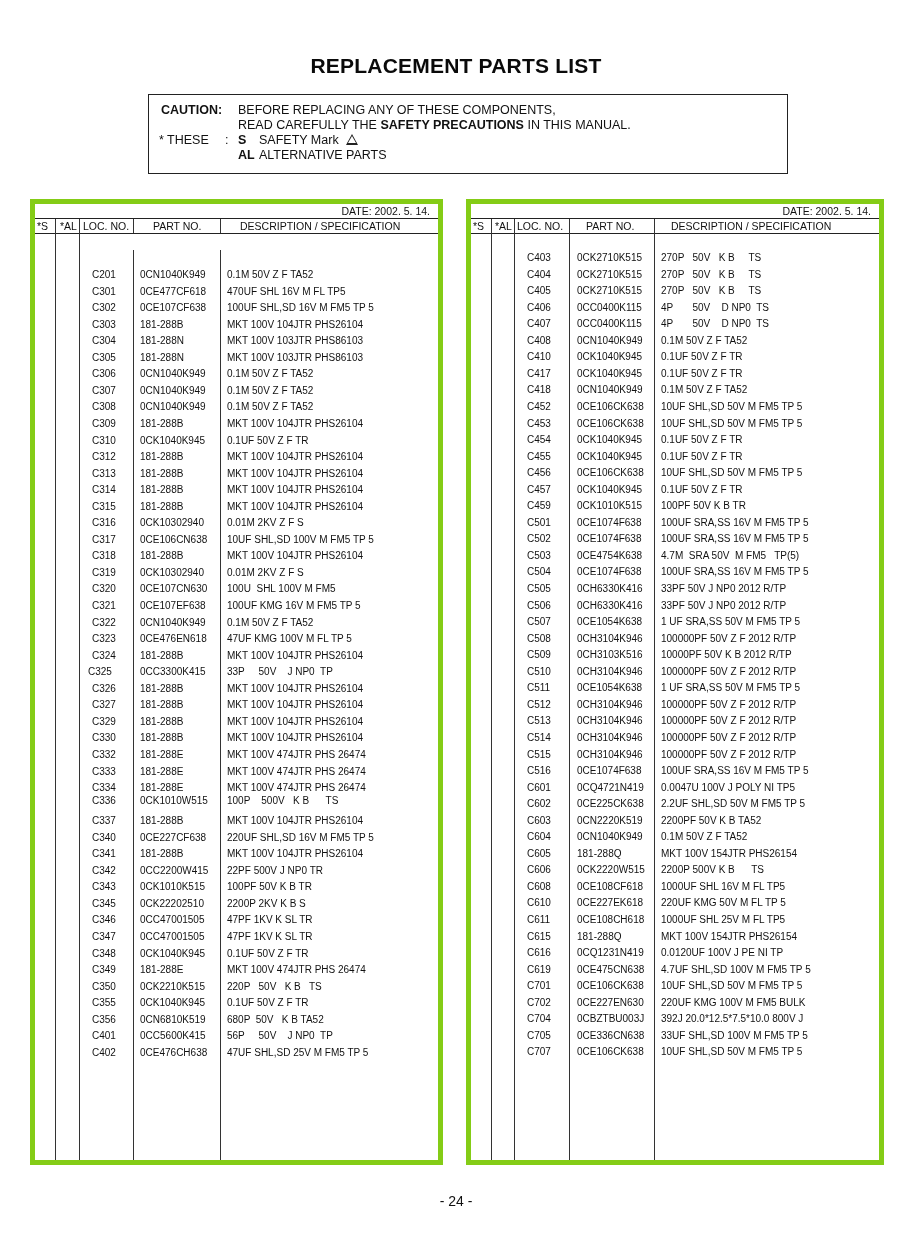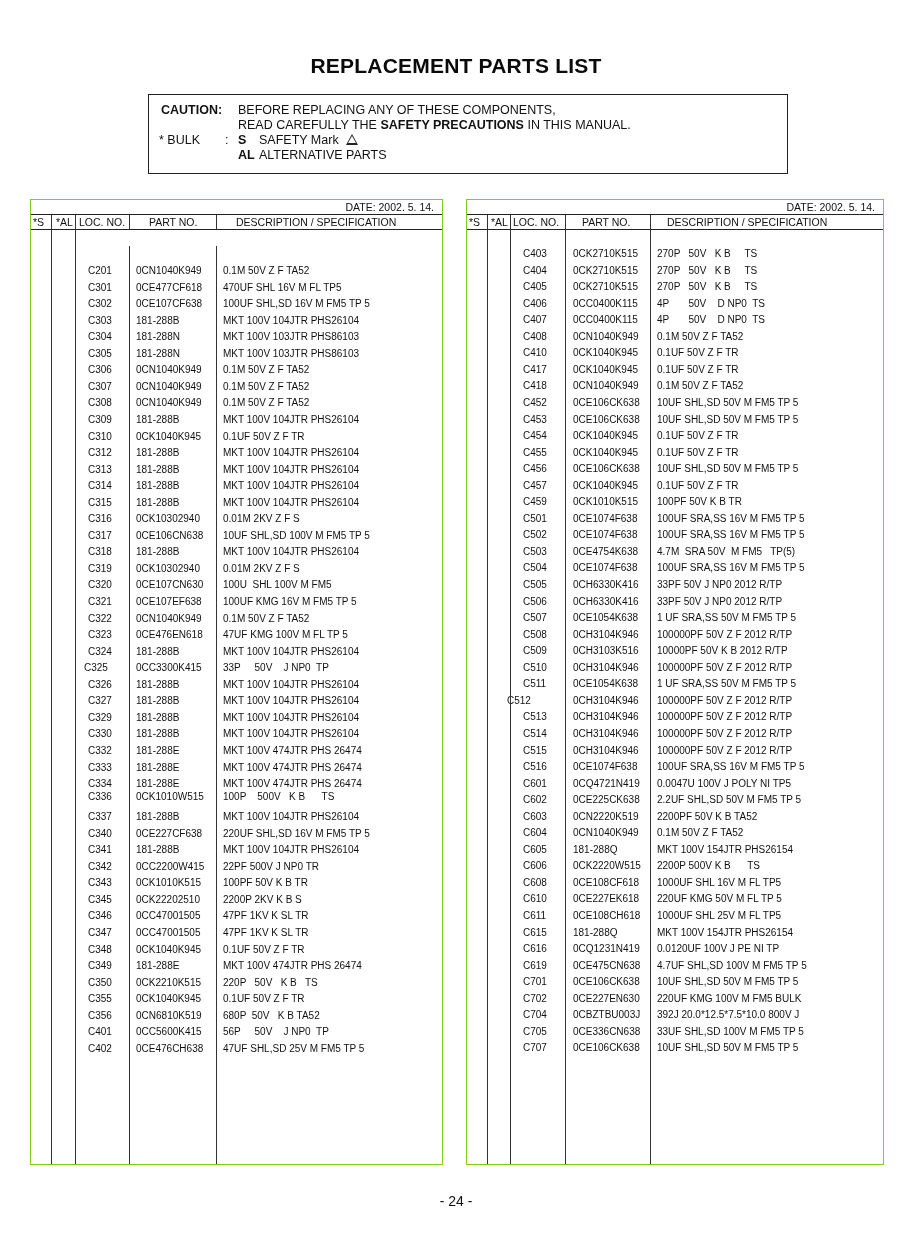--- a/index.html
+++ b/index.html
@@ -22,21 +22,21 @@
     display: inline-block; width: 0; height: 0; position: relative; top: 1px; margin-left: 4px;
     border-left: 6px solid transparent; border-right: 6px solid transparent; border-bottom: 11px solid #222;
   }
   .safety-icon::after {
     content: ""; position: absolute; left: -4px; top: 2px;
     border-left: 4px solid transparent; border-right: 4px solid transparent; border-bottom: 7px solid #fff;
   }
 
   .parts-table {
     position: absolute; top: 199px; height: 966px;
-    border: 1px solid #84cc16; box-sizing: border-box;
+    border: 5px solid #84cc16; box-sizing: border-box;
     font-size: 10px;
   }
   .parts-table.left { left: 30px; width: 413px; }
   .parts-table.right { left: 466px; width: 418px; }
 
   .date-row {
     position: absolute; left: 0; right: 0; top: 0; height: 15px;
     border-bottom: 1px solid #222; text-align: right; padding-right: 8px; box-sizing: border-box;
     font-size: 10.5px; line-height: 15px;
   }
@@ -65,21 +65,21 @@
 <div class="title">REPLACEMENT PARTS LIST</div>
 
 <div class="caution-box">
   <span class="line b" style="left:12px; top:8px;">CAUTION:</span>
   <span class="line" style="left:89px; top:23px;">
     <span>READ CAREFULLY THE</span>
     <span class="b">SAFETY PRECAUTIONS</span>
     <span>IN THIS MANUAL.</span>
   </span>
   <span class="line" style="left:89px; top:8px;">BEFORE REPLACING ANY OF THESE COMPONENTS,</span>
-  <span class="line" style="left:10px; top:38px;">* BULK</span>
+  <span class="line" style="left:10px; top:38px;">* THESE</span>
   <span class="line" style="left:76px; top:38px;">:</span>
   <span class="line b" style="left:89px; top:38px;">S</span>
   <span class="line" style="left:110px; top:38px;">
     <span>SAFETY Mark</span>
     <span class="safety-icon"></span>
   </span>
   <span class="line b" style="left:89px; top:53px;">AL</span>
   <span class="line" style="left:110px; top:53px;">ALTERNATIVE PARTS</span>
 </div>
 
@@ -481,21 +481,21 @@
         <span style="left: 56px;">C510</span>
         <span style="left: 106px;">0CH3104K946</span>
         <span style="left: 190px; white-space: pre;">100000PF 50V Z F 2012 R/TP</span>
       </div>
       <div class="row" style="top: 430.3px;">
         <span style="left: 56px;">C511</span>
         <span style="left: 106px;">0CE1054K638</span>
         <span style="left: 190px; white-space: pre;">1 UF SRA,SS 50V M FM5 TP 5</span>
       </div>
       <div class="row" style="top: 446.85px;">
-        <span style="left: 40px;">C512</span>
+        <span style="left: 56px;">C512</span>
         <span style="left: 106px;">0CH3104K946</span>
         <span style="left: 190px; white-space: pre;">100000PF 50V Z F 2012 R/TP</span>
       </div>
       <div class="row" style="top: 463.4px;">
         <span style="left: 56px;">C513</span>
         <span style="left: 106px;">0CH3104K946</span>
         <span style="left: 190px; white-space: pre;">100000PF 50V Z F 2012 R/TP</span>
       </div>
       <div class="row" style="top: 479.95px;">
         <span style="left: 56px;">C514</span>

